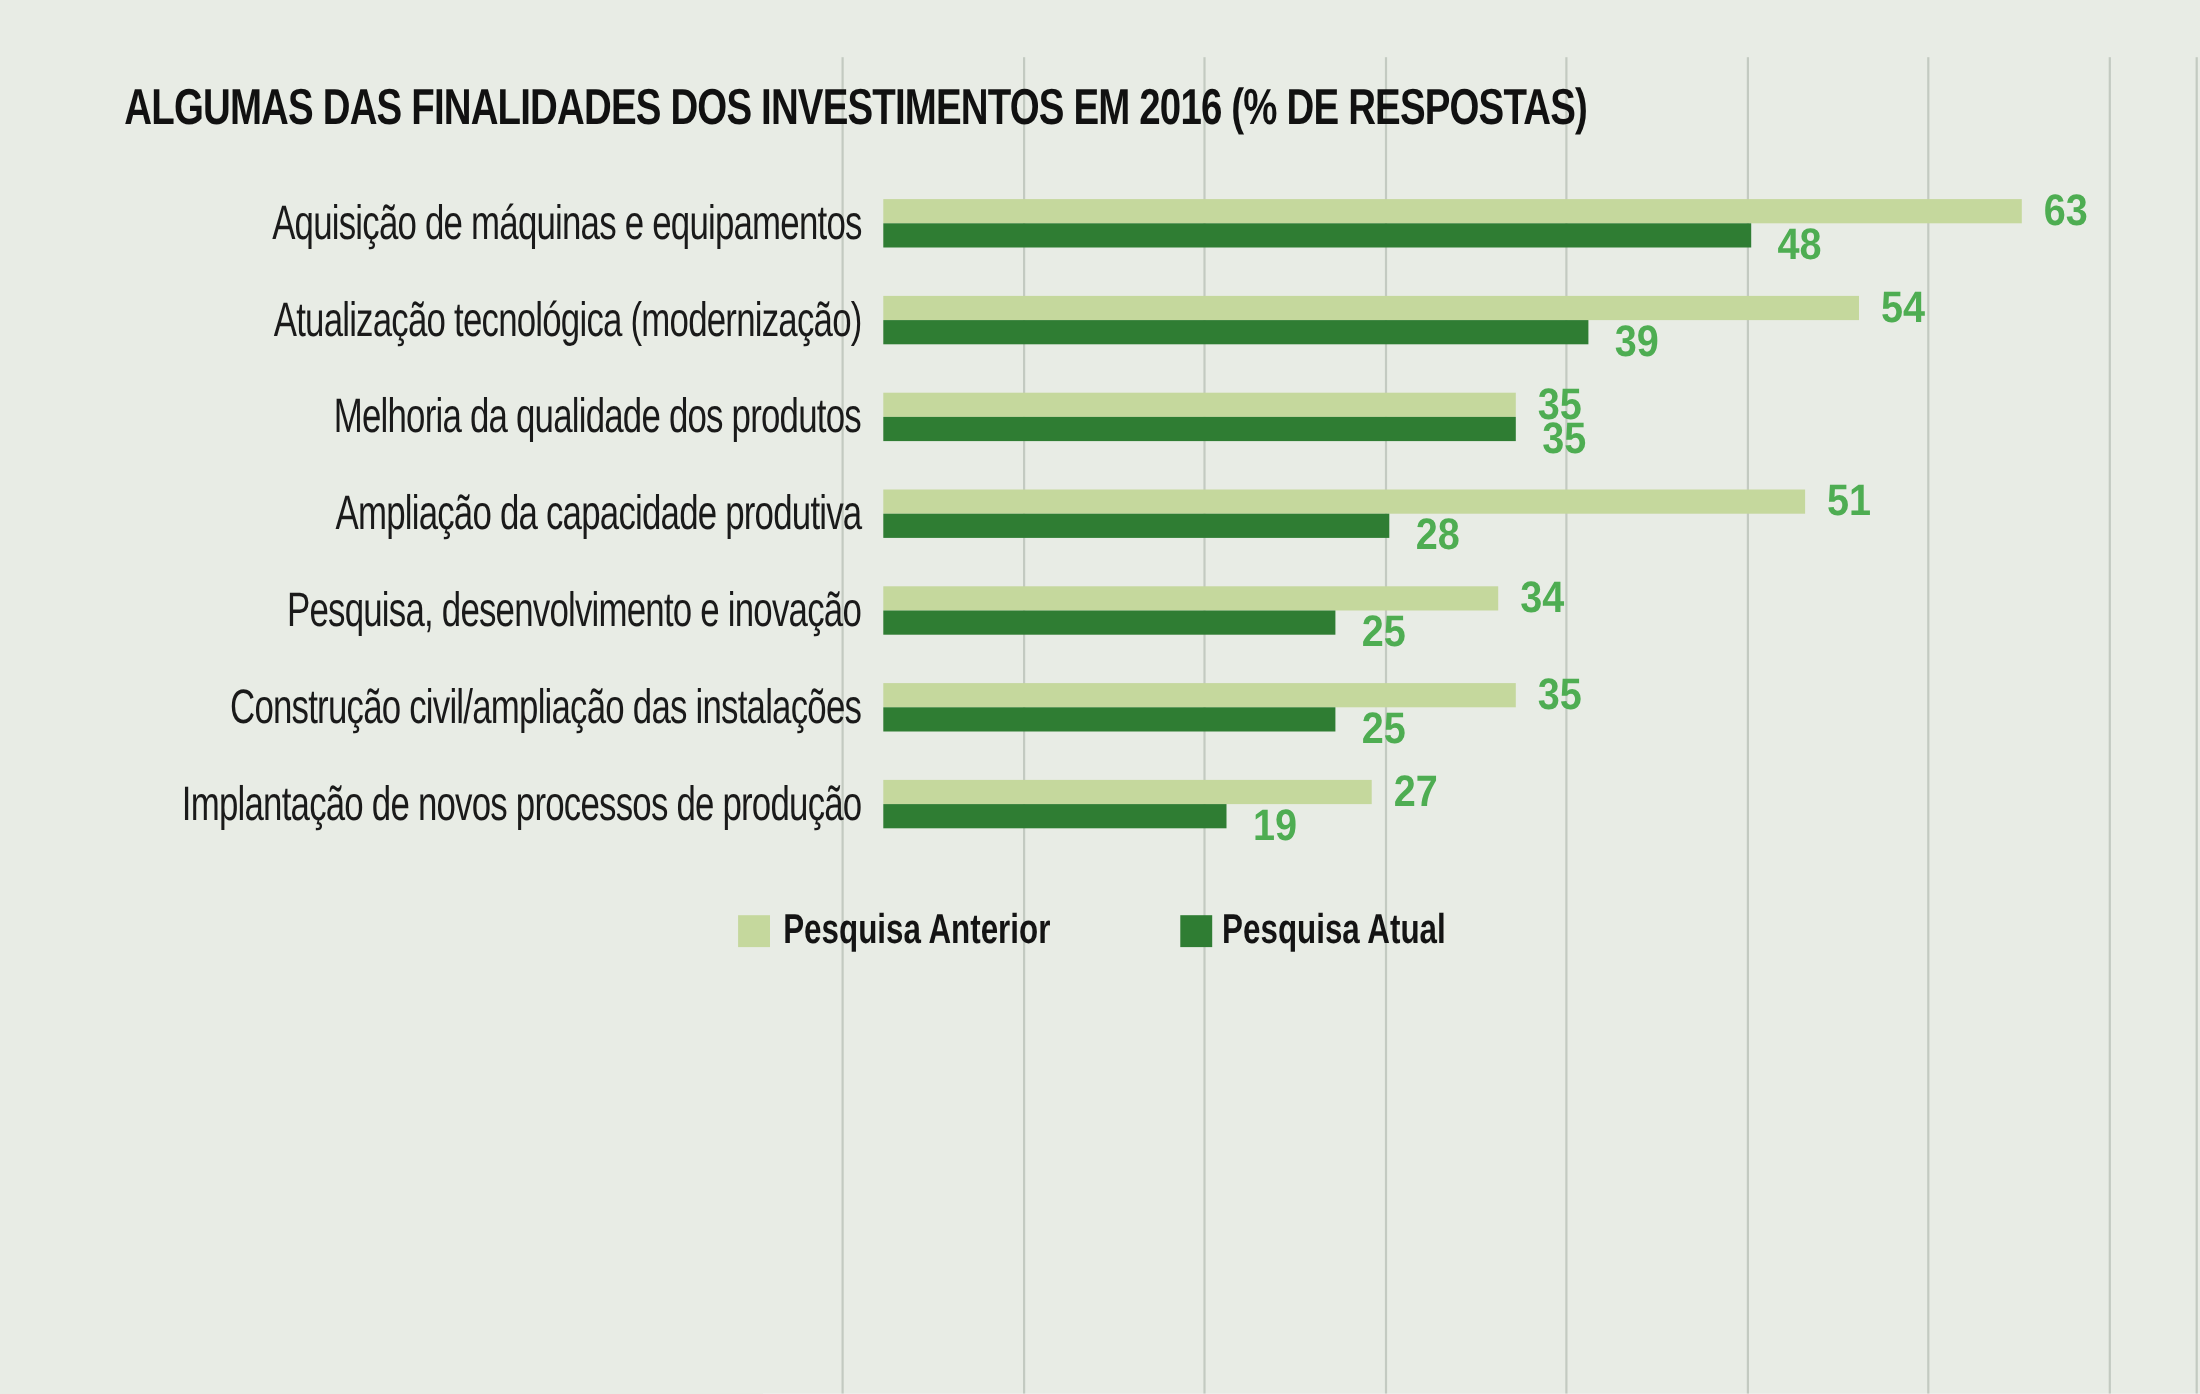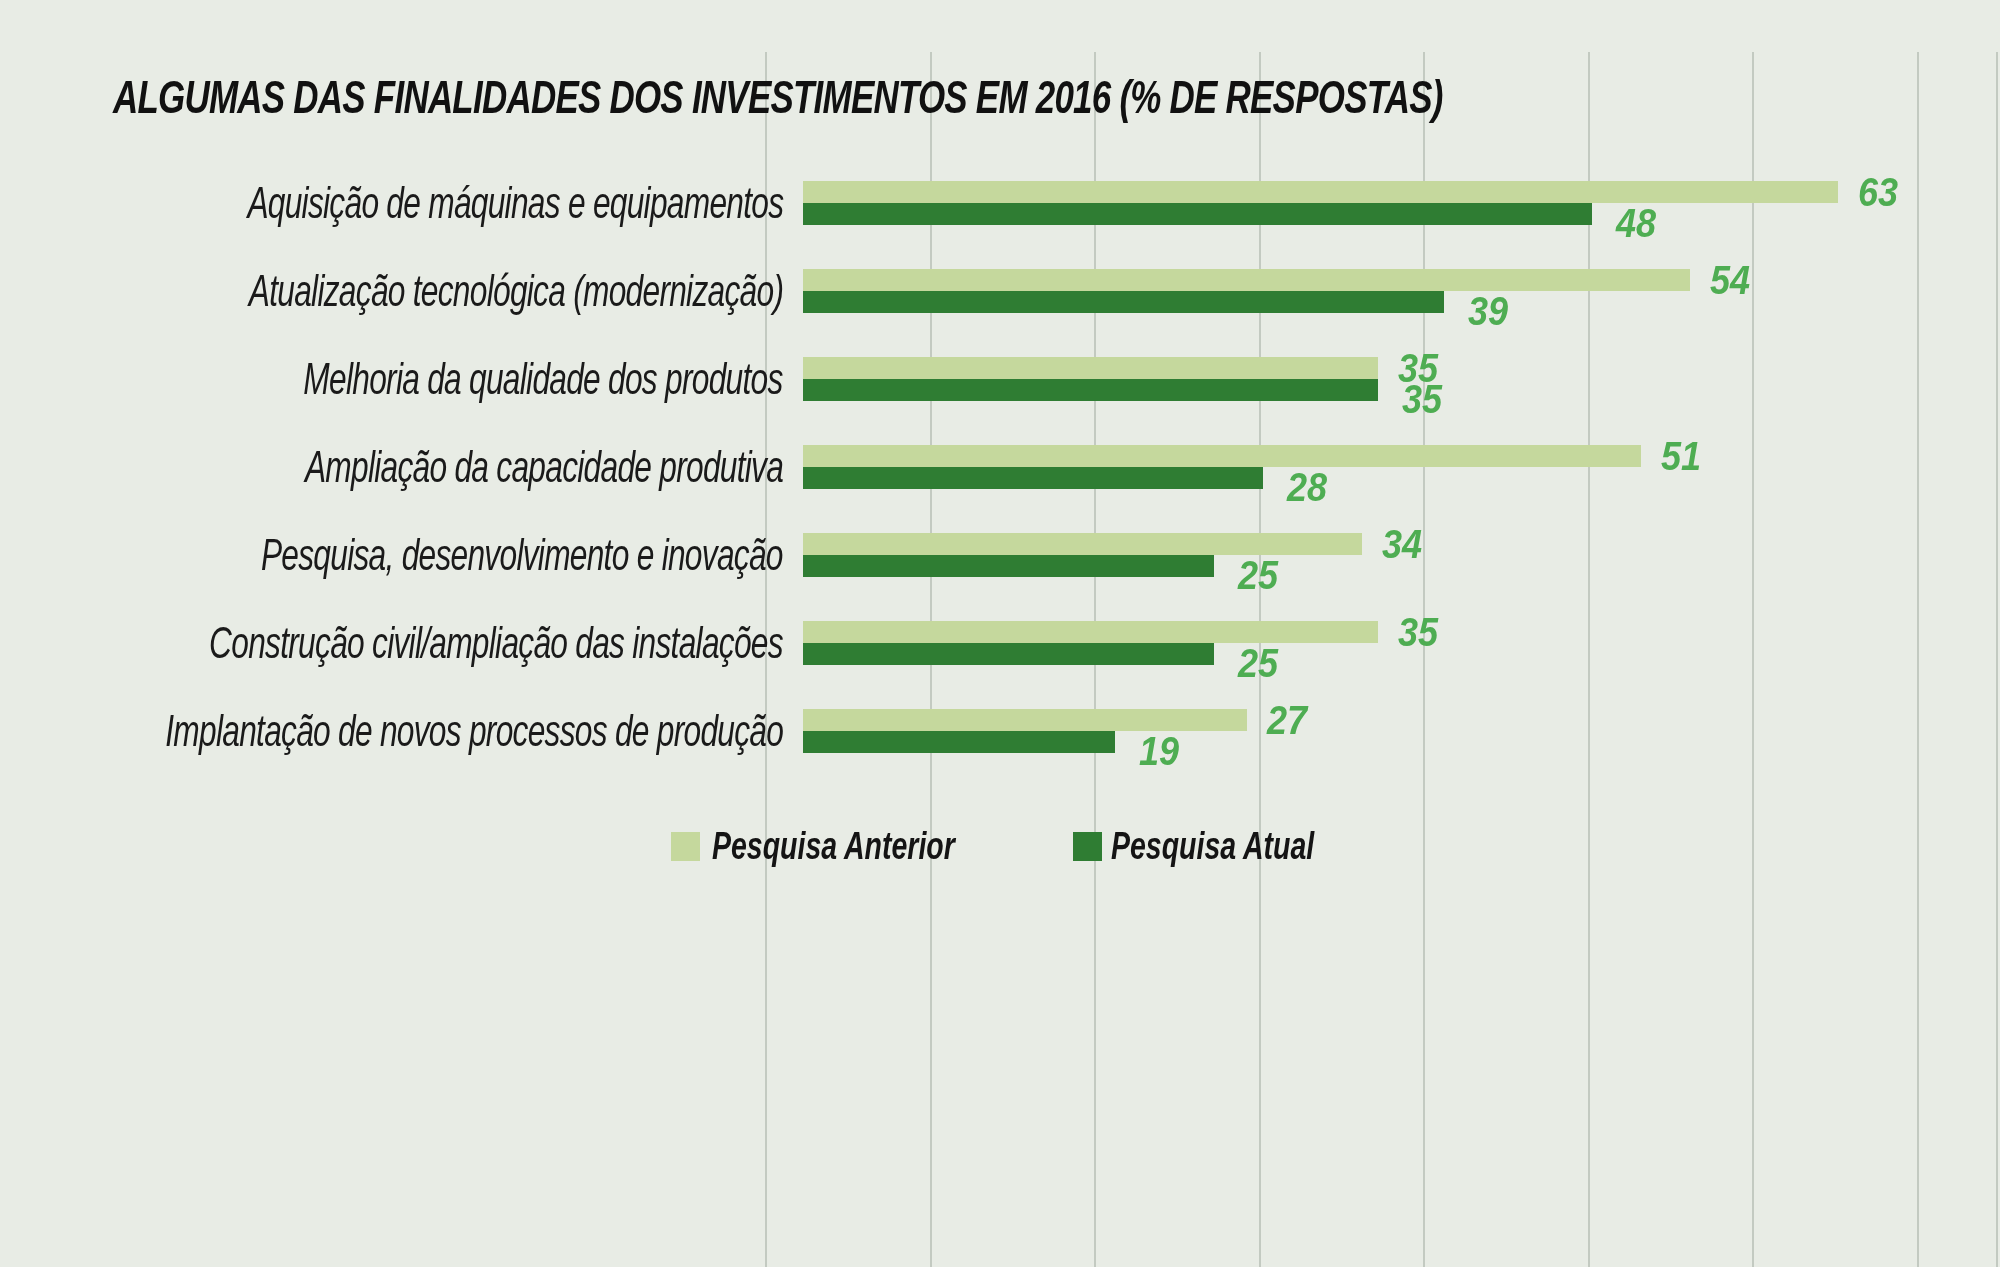--- a/index.html
+++ b/index.html
@@ -86,21 +86,21 @@
     font-weight: bold;
     white-space: nowrap;
     color: #141414;
     transform: translateY(-50%) scaleX(0.75);
     transform-origin: left center;
   }
 </style>
 </head>
 <body>
 
-<div id="canvas" style="background: rgb(232, 236, 229); font-style: italic;">
+<div id="canvas" style="background: rgb(232, 236, 229);">
     <div class="edge-line" style="background: rgb(195, 202, 193);"></div>
     <div class="gridline" style="left: 1916.5px; background: rgb(195, 202, 193);"></div>
     <div class="gridline" style="left: 1752px; background: rgb(195, 202, 193);"></div>
     <div class="gridline" style="left: 1587.5px; background: rgb(195, 202, 193);"></div>
     <div class="gridline" style="left: 1423px; background: rgb(195, 202, 193);"></div>
     <div class="gridline" style="left: 1258.5px; background: rgb(195, 202, 193);"></div>
     <div class="gridline" style="left: 1094px; background: rgb(195, 202, 193);"></div>
     <div class="gridline" style="left: 929.5px; background: rgb(195, 202, 193);"></div>
     <div class="gridline" style="left: 765px; background: rgb(195, 202, 193);"></div>
   <h1 id="title">ALGUMAS DAS FINALIDADES DOS INVESTIMENTOS EM 2016 (% DE RESPOSTAS)</h1>

